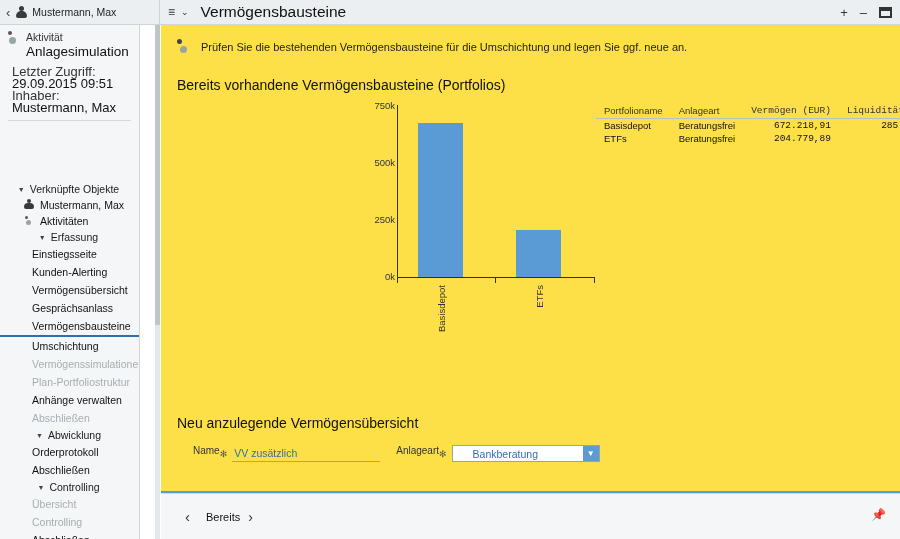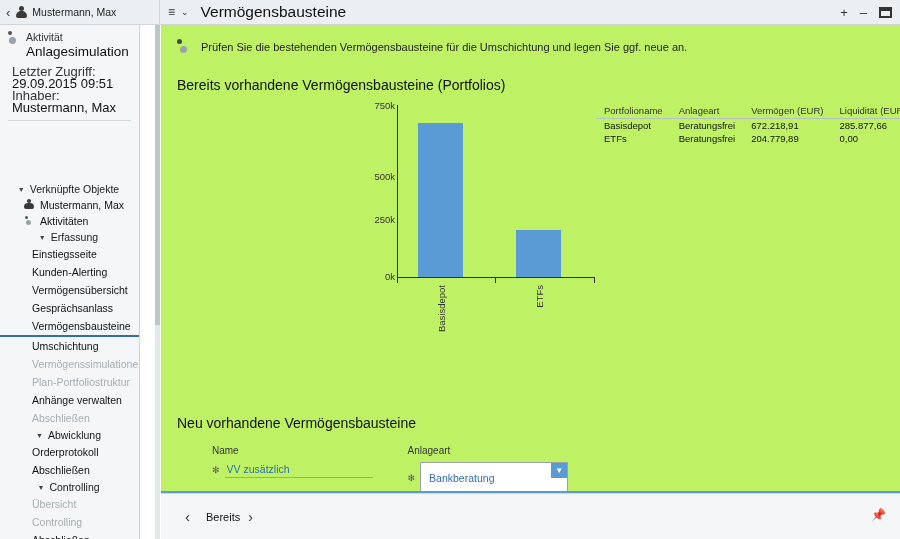--- a/index.html
+++ b/index.html
@@ -139,21 +139,21 @@
   }
   .mini-dots { width: 11px; height: 12px; position: relative; }
   .mini-dots i { position: absolute; border-radius: 50%; background: #555; }
   .mini-dots i.a { width: 3px; height: 3px; left: 1px; top: 1px; }
   .mini-dots i.b { width: 5px; height: 5px; left: 2px; top: 5px; background: #9aa3a8; }
 
   
   .content {
     position: absolute; top: 25px; left: 161px;
     width: 739px; height: 514px;
-    background: #bef264;
+    background: #fde047;
     overflow: hidden;
   }
   .intro {
     display: flex; align-items: flex-start; gap: 10px;
     padding: 14px 16px 0 16px;
   }
   .intro-dots { width: 14px; min-width: 14px; height: 16px; position: relative; }
   .intro-dots i { position: absolute; border-radius: 50%; }
   .intro-dots i.p1 { width: 5px; height: 5px; left: 0; top: 0; background: #444; }
   .intro-dots i.p2 { width: 7px; height: 7px; left: 3px; top: 7px; background: #9aa3a8; }
@@ -200,46 +200,46 @@
 
   .table-block {
     position: absolute; left: 435px; top: 8px;
     font-size: 9.5px; color: #1a1a1a;
   }
   table.pf { border-collapse: collapse; }
   table.pf th {
     font-weight: 400; color: #333; padding: 0 8px 2px 8px;
     border-bottom: 1px solid #b9c0c5; text-align: left; white-space: nowrap;
   }
-  table.pf th.num, table.pf td.num { text-align: left; }
+  table.pf th.num, table.pf td.num { text-align: right; font-family: Liberation Mono, monospace; }
   table.pf td { padding: 1px 8px; white-space: nowrap; color: #111; }
 
   
   .form-title {
     font-size: 14px; color: #111; padding: 0 16px;
     position: absolute; top: 390px; left: 0;
   }
   .form-block {
     position: absolute; top: 420px; left: 0; width: 739px;
   }
   .form-cols { display: flex; padding-left: 32px; gap: 16px; }
-  .f-col { display: flex; flex-direction: column; margin-left: 19px; }
+  .f-col { display: flex; flex-direction: row; }
   .f-label { font-size: 10px; color: #333; margin-bottom: 6px; }
   .f-row { display: flex; align-items: center; gap: 5px; }
   .req-star { color: #555; font-size: 9px; }
   .f-input {
     width: 148px; border: none; border-bottom: 1px solid #9aa3a8;
     background: transparent; font-size: 10.5px; color: #2f6fb0;
     padding: 1px 2px 2px 2px; outline: none;
     font-family: "Liberation Sans", sans-serif;
   }
   .f-select {
     width: 148px; border: 1px solid #9aa3a8; background: #ffffff;
-    height: 31px; position: relative; display: flex; align-items: center;
-    padding-left: 8px; font-size: 10.5px; color: #2f6fb0;
+    height: 17px; position: relative; display: flex; align-items: center;
+    padding-left: 20px; font-size: 10.5px; color: #2f6fb0;
   }
   .f-select .arrow {
     position: absolute; right: 0; top: 0; width: 16px; height: 15px;
     background: #5b9bd5; display: flex; align-items: center; justify-content: center;
     color: #fff; font-size: 8px;
   }
 
   
   .footer {
     position: absolute; left: 161px; bottom: 0;
@@ -388,21 +388,21 @@
 
     <div class="section-title">Bereits vorhandene Vermögensbausteine (Portfolios)</div>
 
     <div class="chart-block">
 
       <div class="chart-area">
         <div class="y-axis-line"></div>
         <div class="x-axis-line"></div>
 
         <div class="y-tick" style="top:-5px;">750k</div>
-        <div class="y-tick" style="top:66px;">500k</div>
+        <div class="y-tick" style="top:52px;">500k</div>
         <div class="y-tick" style="top:109px;">250k</div>
         <div class="y-tick" style="top:166px;">0k</div>
 
         <div class="bar-wrap">
           <div class="bar" style="left:20px; width:45px; height:154px;"></div>
           <div class="bar" style="left:118px; width:45px; height:47px;"></div>
         </div>
 
         <div class="x-sep" style="left:46px;"></div>
         <div class="x-sep" style="left:144px;"></div>
@@ -433,21 +433,21 @@
               <td>ETFs</td>
               <td>Beratungsfrei</td>
               <td class="num">204.779,89</td>
               <td class="num">0,00</td>
             </tr>
           </tbody>
         </table>
       </div>
     </div>
 
-    <div class="form-title">Neu vorhandene Vermögensbausteine</div>
+    <div class="form-title">Neu anzulegende Vermögensübersicht</div>
 
     <div class="form-block">
       <div class="form-cols">
         <div class="f-col">
           <span class="f-label">Name</span>
           <span class="f-row">
             <span class="req-star">✻</span>
             <input class="f-input" value="VV zusätzlich" style="">
           </span>
         </div>

